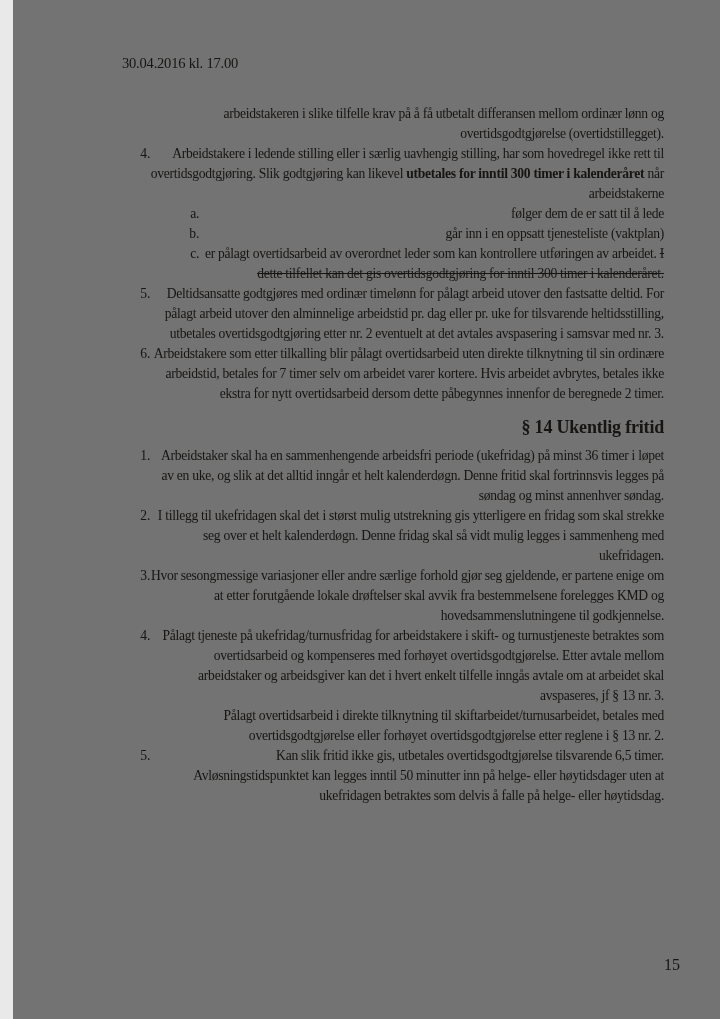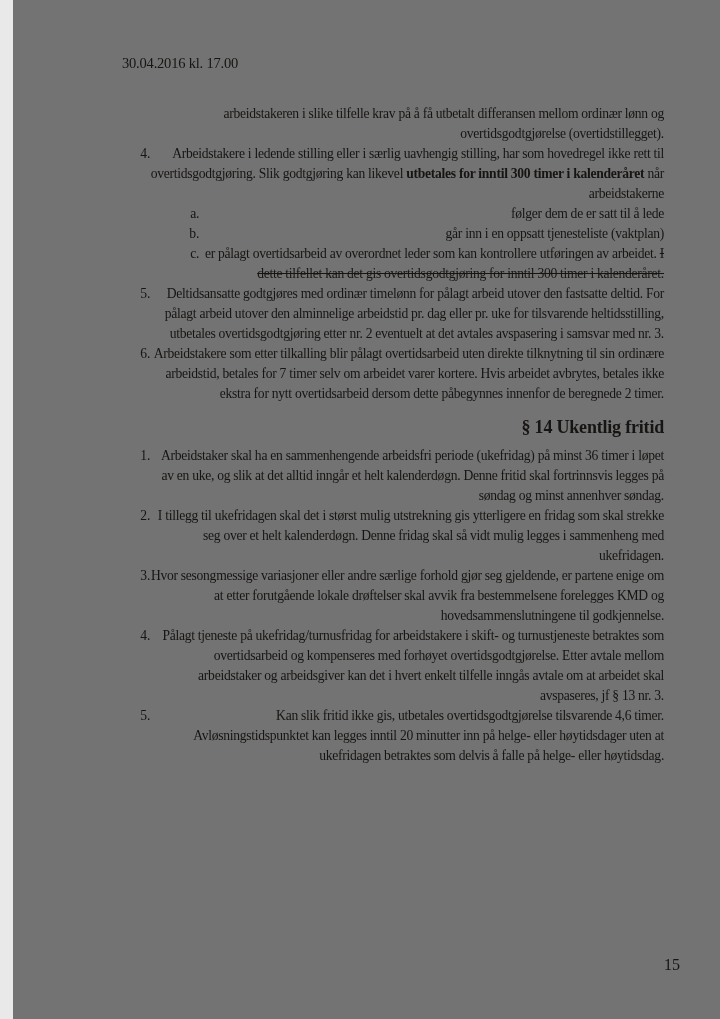--- a/index.html
+++ b/index.html
@@ -103,28 +103,29 @@
 
         <div class="item">
           <span class="num">3.</span>
           <div class="itext">Hvor sesongmessige variasjoner eller andre særlige forhold gjør seg gjeldende, er partene enige om at etter forutgående lokale drøftelser skal avvik fra bestemmelsene forelegges KMD og hovedsammenslutningene til godkjennelse.</div>
         </div>
 
         <div class="item">
           <span class="num">4.</span>
           <div class="itext">
             <p class="ipara" style="text-indent:0">Pålagt tjeneste på ukefridag/turnusfridag for arbeidstakere i skift- og turnustjeneste betraktes som overtidsarbeid og kompenseres med forhøyet overtidsgodtgjørelse. Etter avtale mellom arbeidstaker og arbeidsgiver kan det i hvert enkelt tilfelle inngås avtale om at arbeidet skal avspaseres, jf § 13 nr. 3.</p>
+            <p class="ipara">Pålagt overtidsarbeid i direkte tilknytning til skiftarbeidet/turnusarbeidet, betales med overtidsgodtgjørelse eller forhøyet overtidsgodtgjørelse etter reglene i § 13 nr. 2.</p>
           </div>
         </div>
 
         <div class="item">
           <span class="num">5.</span>
           <div class="itext">
-            <p class="ipara">Kan slik fritid ikke gis, utbetales overtidsgodtgjørelse tilsvarende 4,6 timer.</p>
-            <p class="ipara">Avløsningstidspunktet kan legges inntil 20 minutter inn på helge- eller høytidsdager uten at ukefridagen betraktes som delvis å falle på helge- eller høytidsdag.</p>
+            <p class="ipara">Kan slik fritid ikke gis, utbetales overtidsgodtgjørelse tilsvarende 6,5 timer.</p>
+            <p class="ipara">Avløsningstidspunktet kan legges inntil 50 minutter inn på helge- eller høytidsdager uten at ukefridagen betraktes som delvis å falle på helge- eller høytidsdag.</p>
           </div>
         </div>
 
       </div>
     </section>
 
   </div>
 
   <div class="page-number">15</div>
 

